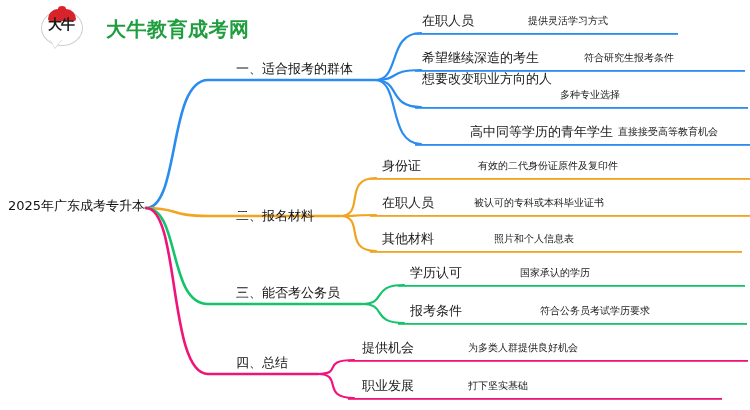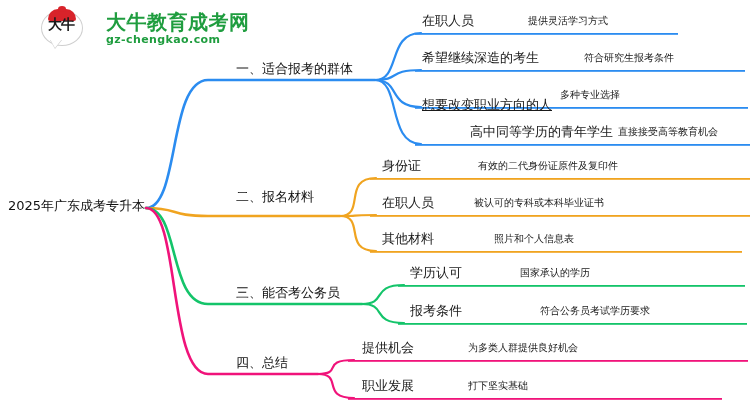--- a/index.html
+++ b/index.html
@@ -116,21 +116,20 @@
 
   <div id="logo">
     <div id="logo-badge">
       <div class="bubble"></div>
       <div class="tail"></div>
       <div class="redcap"></div>
       <div class="cn">大牛</div>
     </div>
     <div id="logo-text">
       <div id="logo-title">大牛教育成考网</div>
-      <div id="logo-sub">gz-chengkao.com</div>
     </div>
   </div>
 
   <svg class="wires" id="wires" viewBox="0 0 750 410" xmlns="http://www.w3.org/2000/svg">
       <path d="M 146 208 C 180 208 168 80 208 80 L 375 80" stroke="#2b8cf0" stroke-width="2.6" fill="none" stroke-linecap="round"></path>
       <path d="M 375 80 C 401 80 387 33 421 33" stroke="#2b8cf0" stroke-width="2.2" fill="none" stroke-linecap="round"></path>
       <rect x="415" y="33" width="263" height="1.8" fill="#2b8cf0"></rect>
       <path d="M 375 80 C 401 80 387 70 421 70" stroke="#2b8cf0" stroke-width="2.2" fill="none" stroke-linecap="round"></path>
       <rect x="415" y="70" width="330" height="1.8" fill="#2b8cf0"></rect>
       <path d="M 375 80 C 401 80 387 107 421 107" stroke="#2b8cf0" stroke-width="2.2" fill="none" stroke-linecap="round"></path>
@@ -156,25 +155,25 @@
       <rect x="348" y="398" width="374" height="1.8" fill="#f0137a"></rect>
     </svg>
 
   <div id="text-layer">
       <div class="node root-node" style="left: 8px; top: 198px;">2025年广东成考专升本</div>
       <div class="node branch-node" style="left: 236px; top: 61px;">一、适合报考的群体</div>
       <div class="node leaf-key" style="left: 422px; top: 13px;">在职人员</div>
       <div class="node leaf-val" style="left: 528px; top: 13px;">提供灵活学习方式</div>
       <div class="node leaf-key" style="left: 422px; top: 50px;">希望继续深造的考生</div>
       <div class="node leaf-val" style="left: 584px; top: 50px;">符合研究生报考条件</div>
-      <div class="node leaf-key" style="left: 422px; top: 97px; text-decoration: underline;">想要改变职业方向的人</div>
+      <div class="node leaf-key" style="left: 422px; top: 71px;">想要改变职业方向的人</div>
       <div class="node leaf-val" style="left: 560px; top: 87px;">多种专业选择</div>
       <div class="node leaf-key" style="left: 422px; top: 124px; margin-left: 48px;">高中同等学历的青年学生</div>
       <div class="node leaf-val" style="left: 618px; top: 124px;">直接接受高等教育机会</div>
-      <div class="node branch-node" style="left: 236px; top: 189px;">二、报名材料</div>
+      <div class="node branch-node" style="left: 236px; top: 208px;">二、报名材料</div>
       <div class="node leaf-key" style="left: 382px; top: 158px;">身份证</div>
       <div class="node leaf-val" style="left: 478px; top: 158px;">有效的二代身份证原件及复印件</div>
       <div class="node leaf-key" style="left: 382px; top: 195px;">在职人员</div>
       <div class="node leaf-val" style="left: 474px; top: 195px; text-align: right;">被认可的专科或本科毕业证书</div>
       <div class="node leaf-key" style="left: 382px; top: 231px;">其他材料</div>
       <div class="node leaf-val" style="left: 494px; top: 231px;">照片和个人信息表</div>
       <div class="node branch-node" style="left: 236px; top: 285px;">三、能否考公务员</div>
       <div class="node leaf-key" style="left: 410px; top: 265px;">学历认可</div>
       <div class="node leaf-val" style="left: 520px; top: 265px;">国家承认的学历</div>
       <div class="node leaf-key" style="left: 410px; top: 303px;">报考条件</div>

